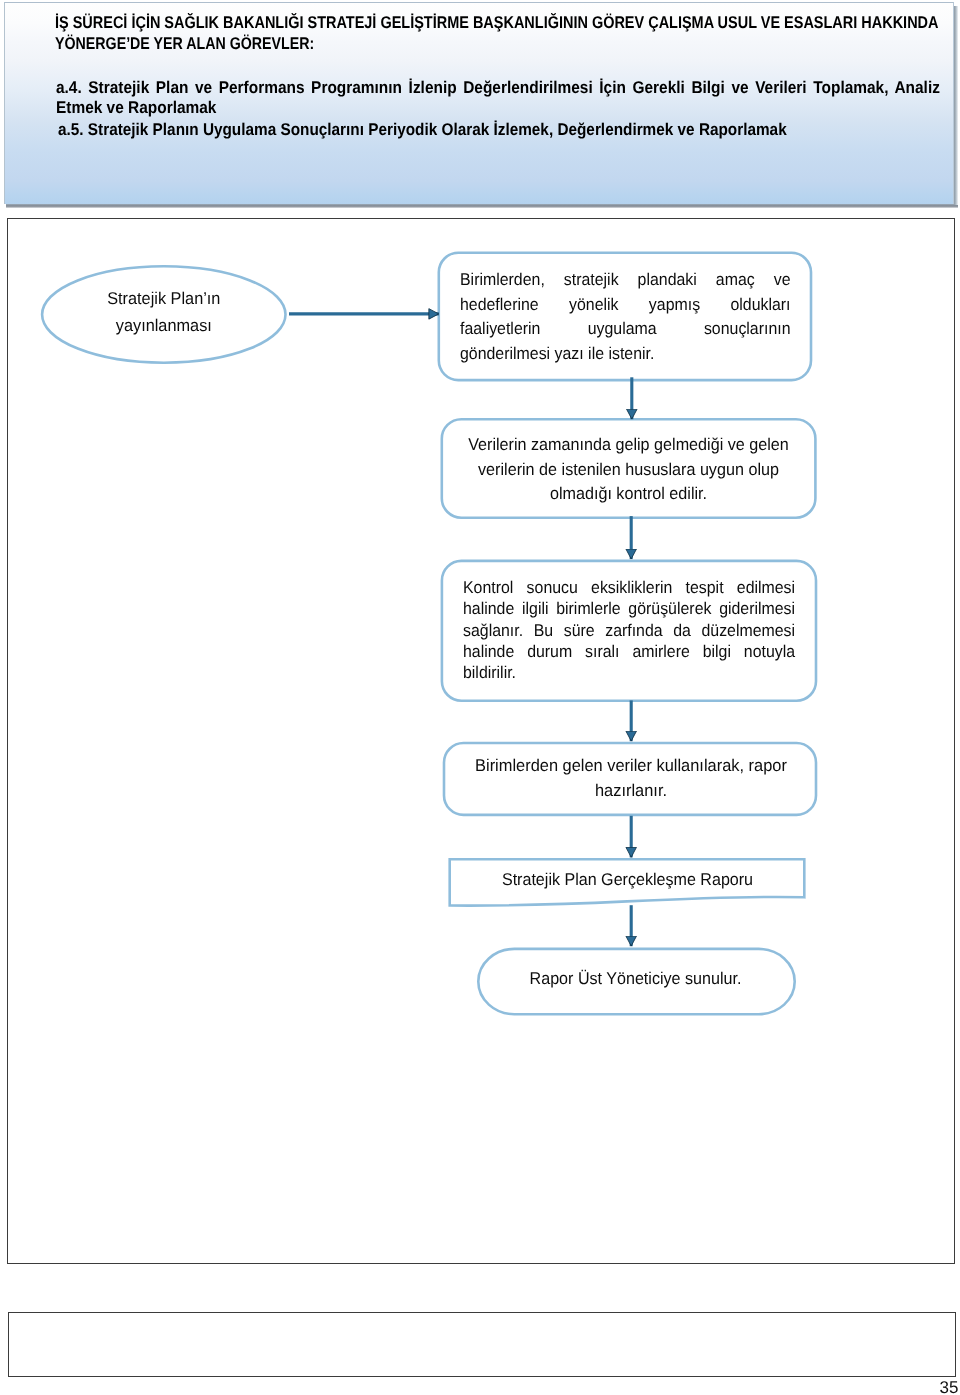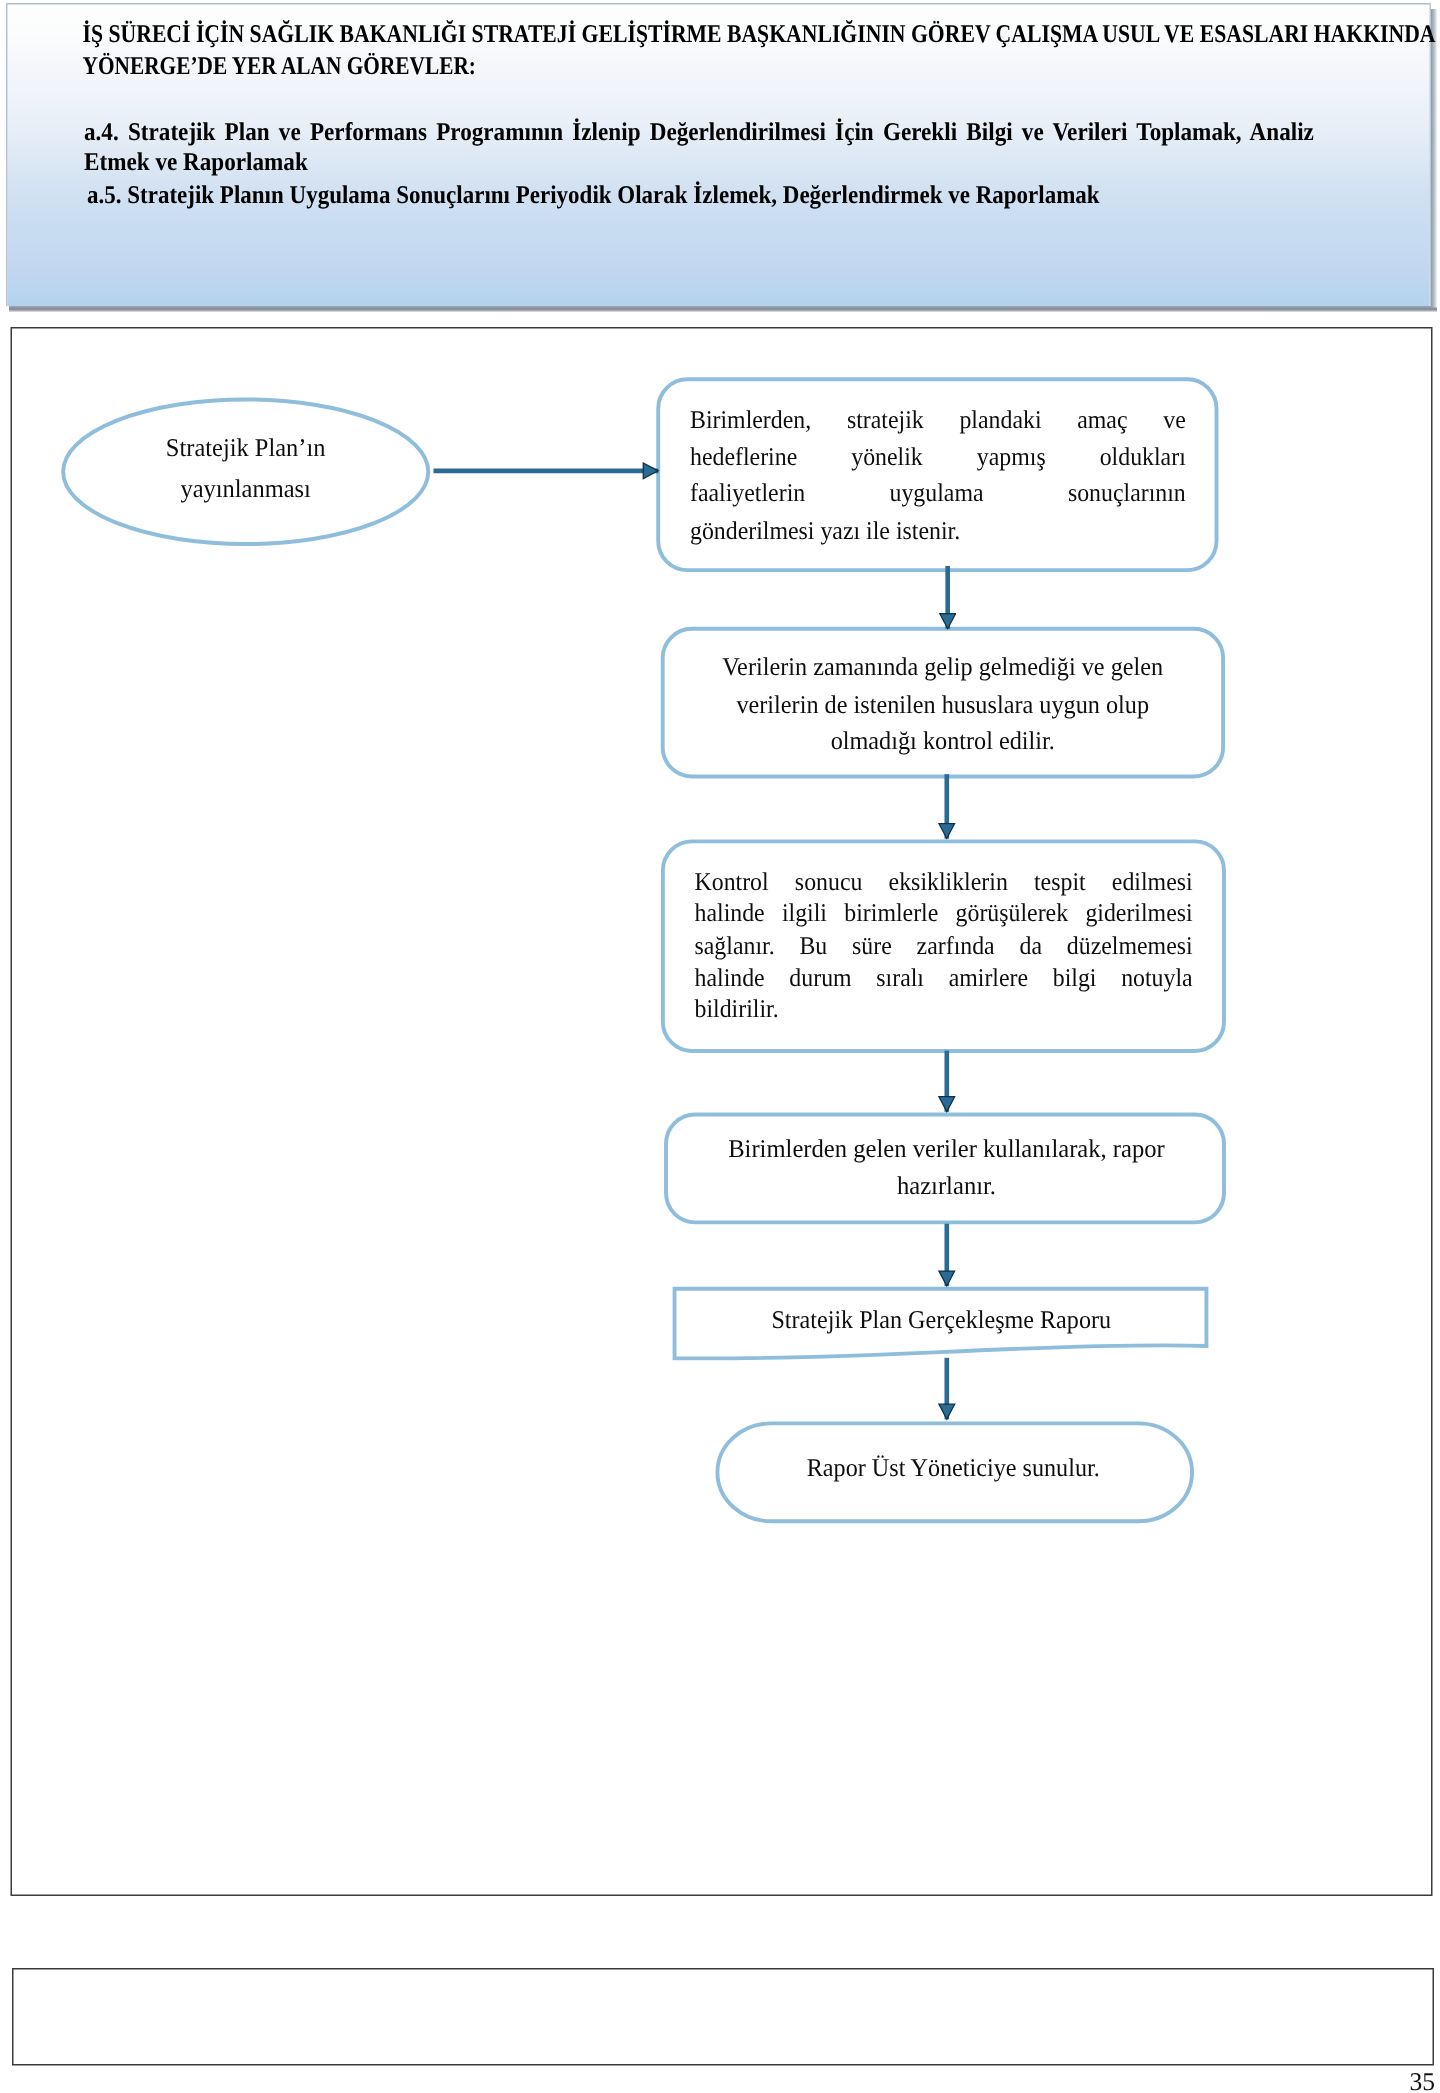--- a/index.html
+++ b/index.html
@@ -3,21 +3,21 @@
 <meta charset="utf-8">
 <title>Flowchart Page</title>
 <style>
   html,body{margin:0;padding:0;}
   body{
     width:960px;height:1395px;overflow:hidden;background:#ffffff;
     font-family:"Liberation Sans", sans-serif;
     -webkit-font-smoothing:antialiased;
     text-rendering:geometricPrecision;
   }
-  #page{position:relative;width:960px;height:1264px;font-family:Liberation Serif, serif;}
+  #page{position:relative;width:960px;height:1264px;}
 
   
   .banner{
     position:absolute;left:4.2px;top:2.4px;width:950px;height:201.4px;
     background:linear-gradient(180deg,
         #fefefe 0%, #fbfcfd 10%, #f5f7fb 19.4%, #f1f4f9 28.9%,
         #e4edf7 43.8%, #d5e3f2 58.7%, #c8dcf1 73.6%, #c2d7ef 88.6%,
         #b7d4ef 96.5%, #b4d2ee 100%);
     border-top:1.4px solid #aebecd;border-left:1.4px solid #b4c3cf;border-right:1.2px solid #b9c9d8;
     box-sizing:border-box;

